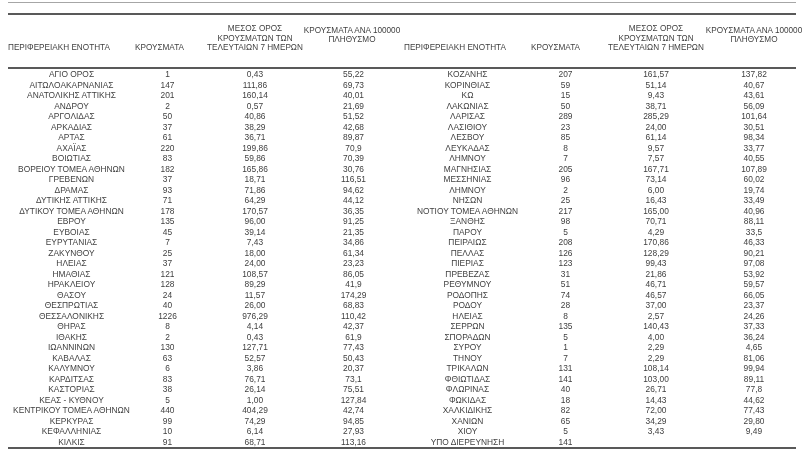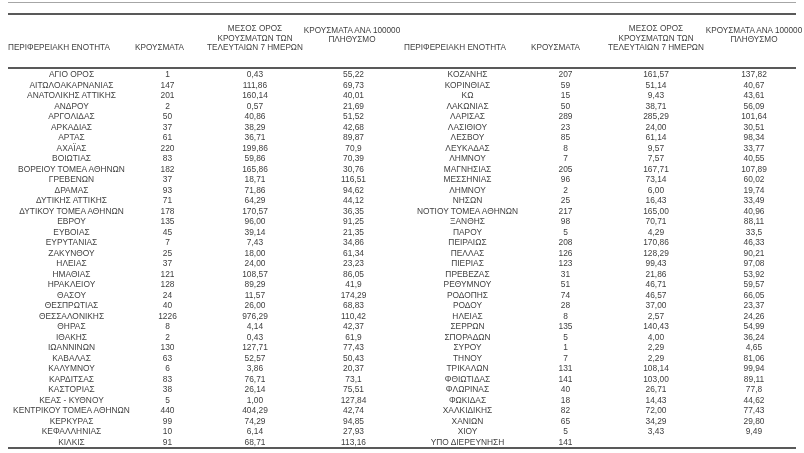--- a/index.html
+++ b/index.html
@@ -296,21 +296,21 @@
         <div class="cell">2,57</div>
         <div class="cell">24,26</div>
         <div class="cell">ΘΗΡΑΣ</div>
         <div class="cell">8</div>
         <div class="cell">4,14</div>
         <div class="cell">42,37</div>
         <div class="cell"></div>
         <div class="cell">ΣΕΡΡΩΝ</div>
         <div class="cell">135</div>
         <div class="cell">140,43</div>
-        <div class="cell">54,99</div>
+        <div class="cell">37,33</div>
         <div class="cell">ΙΘΑΚΗΣ</div>
         <div class="cell">2</div>
         <div class="cell">0,43</div>
         <div class="cell">61,9</div>
         <div class="cell"></div>
         <div class="cell">ΣΠΟΡΑΔΩΝ</div>
         <div class="cell">5</div>
         <div class="cell">4,00</div>
         <div class="cell">36,24</div>
         <div class="cell">ΙΩΑΝΝΙΝΩΝ</div>

